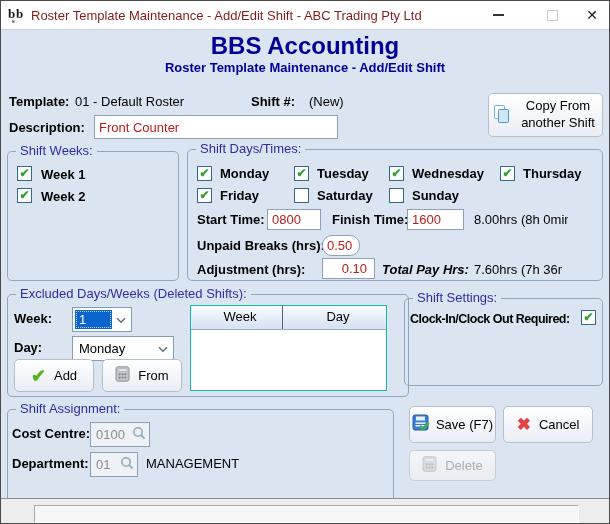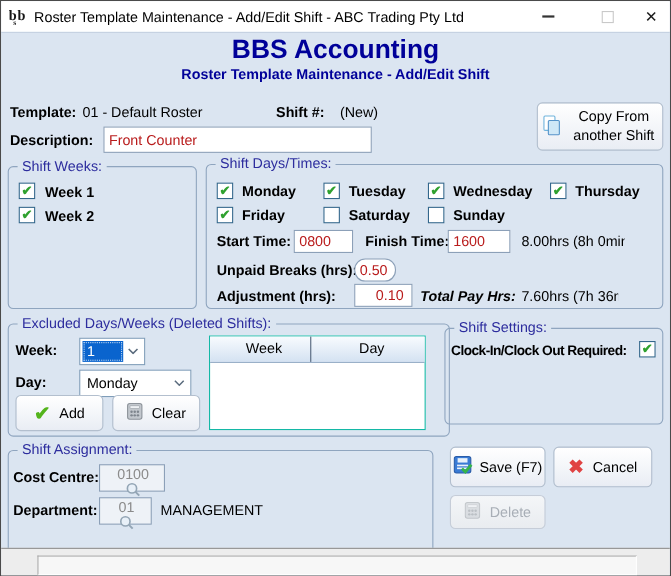--- a/index.html
+++ b/index.html
@@ -4,21 +4,21 @@
 <style>
   html,body{margin:0;padding:0;background:#f5f5f5;}
   .window{
     position:relative;width:610px;height:524px;box-sizing:border-box;
     border:1px solid #4a4a4a;overflow:hidden;background:#dbe5f1;
     font-family:"Liberation Sans",sans-serif;color:#000;
   }
   
   .titlebar{position:absolute;left:0;top:0;width:100%;height:28px;background:#ffffff;}
   .logo{position:absolute;left:7px;top:5px;}
-  .title{position:absolute;left:30px;top:7px;font-size:13px;color:#000000;white-space:nowrap;}
+  .title{position:absolute;left:30px;top:7px;font-size:13px;color:#7f1d1d;white-space:nowrap;}
   .wc{position:absolute;top:0;width:28px;height:28px;display:flex;align-items:center;justify-content:center;cursor:pointer;}
   .wc.min{left:483px;} .wc.max{left:537px;} .wc.close{left:577px;font-size:14px;color:#1a1a1a;}
   .mline{width:11px;height:1.5px;background:#333;}
   .msq{width:9px;height:9px;border:1px solid #c9c9c9;}
   
   .bodybg{position:absolute;left:0;top:28px;width:100%;height:469px;background:#dbe5f1;border-top:1px solid #c6d2e2;}
   .h1{position:absolute;left:0;top:31px;width:100%;text-align:center;font-size:24px;font-weight:bold;color:#000099;}
   .h2{position:absolute;left:0;top:59px;width:100%;text-align:center;font-size:13px;font-weight:bold;color:#000099;}
   .lbl{font-weight:bold;font-size:13px;color:#000;white-space:nowrap;}
   .val{font-size:13px;color:#000;white-space:nowrap;}
@@ -54,21 +54,21 @@
           outline:1px dotted #bcd6f2;outline-offset:-2px;}
   .seltext{position:absolute;left:6px;top:4px;font-size:13px;color:#000;}
   
   .xtable{position:absolute;box-sizing:border-box;background:#fff;border:1px solid #14b8a6;text-align:center;}
   .thead{display:flex;height:23px;background:linear-gradient(#f8fbfe,#d4e2f2);border-bottom:1px solid #9ab0c8;}
   .th{box-sizing:border-box;font-size:13px;padding:3px 0 0 7px;color:#000;}
   .th.c1{width:92px;border-right:1px solid #51637a;}
   .th.c2{flex:1;}
   
   .lookup{position:absolute;box-sizing:border-box;border:1px solid #8ca0b8;background:#eef2f7;
-          display:flex;align-items:center;justify-content:space-between;padding:0 3px 0 5px;cursor:pointer;flex-direction:column;}
+          display:flex;align-items:center;justify-content:space-between;padding:0 3px 0 5px;cursor:pointer;}
   .lookup .code{font-size:13px;color:#8b8b8b;}
   
   .strip{position:absolute;left:0;top:497px;width:100%;height:27px;background:#ededed;border-top:1px solid #8e8e8e;}
   .panel{position:absolute;left:33px;top:6px;width:543px;height:16px;background:#f7f7f7;
          border-top:1px solid #ababab;border-left:1px solid #ababab;border-right:1px solid #ffffff;border-bottom:1px solid #ffffff;}
   .ctext{width:82px;text-align:center;line-height:1.3;font-size:13px;}
   .tight{letter-spacing:-0.5px;font-size:12.5px;}
   .bigcheck{color:#54b41c;font-size:18px;font-weight:bold;line-height:1;}
   .redx{color:#e04343;font-size:17px;font-weight:bold;line-height:1;}
 </style>
@@ -213,21 +213,21 @@
           <rect x="1" y="0.8" width="13" height="14.4" rx="2" fill="#c2c7cd" stroke="#8d939a"></rect>
           <rect x="3.2" y="2.8" width="8.6" height="2.6" rx="0.5" fill="#eef1f4" stroke="#9aa0a7" stroke-width="0.6"></rect>
           <circle cx="4.6" cy="8.3" r="1.1" fill="#7e858d"></circle>
             <circle cx="7.5" cy="8.3" r="1.1" fill="#7e858d"></circle>
             <circle cx="10.4" cy="8.3" r="1.1" fill="#7e858d"></circle>
           <circle cx="4.6" cy="11.6" r="1.1" fill="#7e858d"></circle>
             <circle cx="7.5" cy="11.6" r="1.1" fill="#7e858d"></circle>
             <circle cx="10.4" cy="11.6" r="1.1" fill="#7e858d"></circle>
         </svg>
       </span>
-      <span>Clear</span>
+      <span>From</span>
     </div>
 
     <div class="xtable" style="left:182px;top:10px;width:197px;height:86px;">
       <div class="thead">
         <span class="th c1">Week</span>
         <span class="th c2">Day</span>
       </div>
     </div>
   </div>
 

